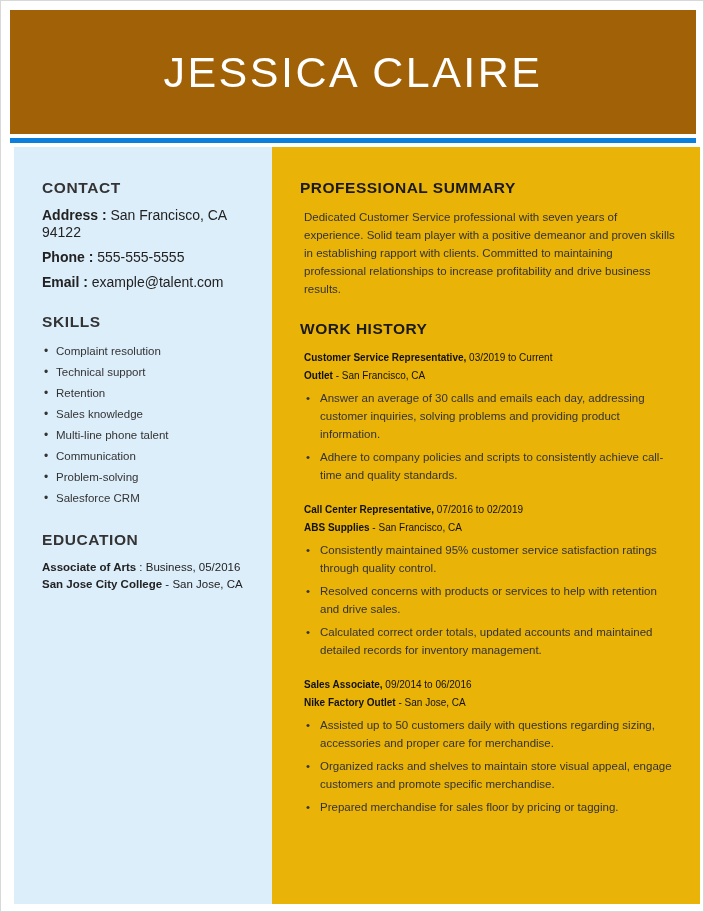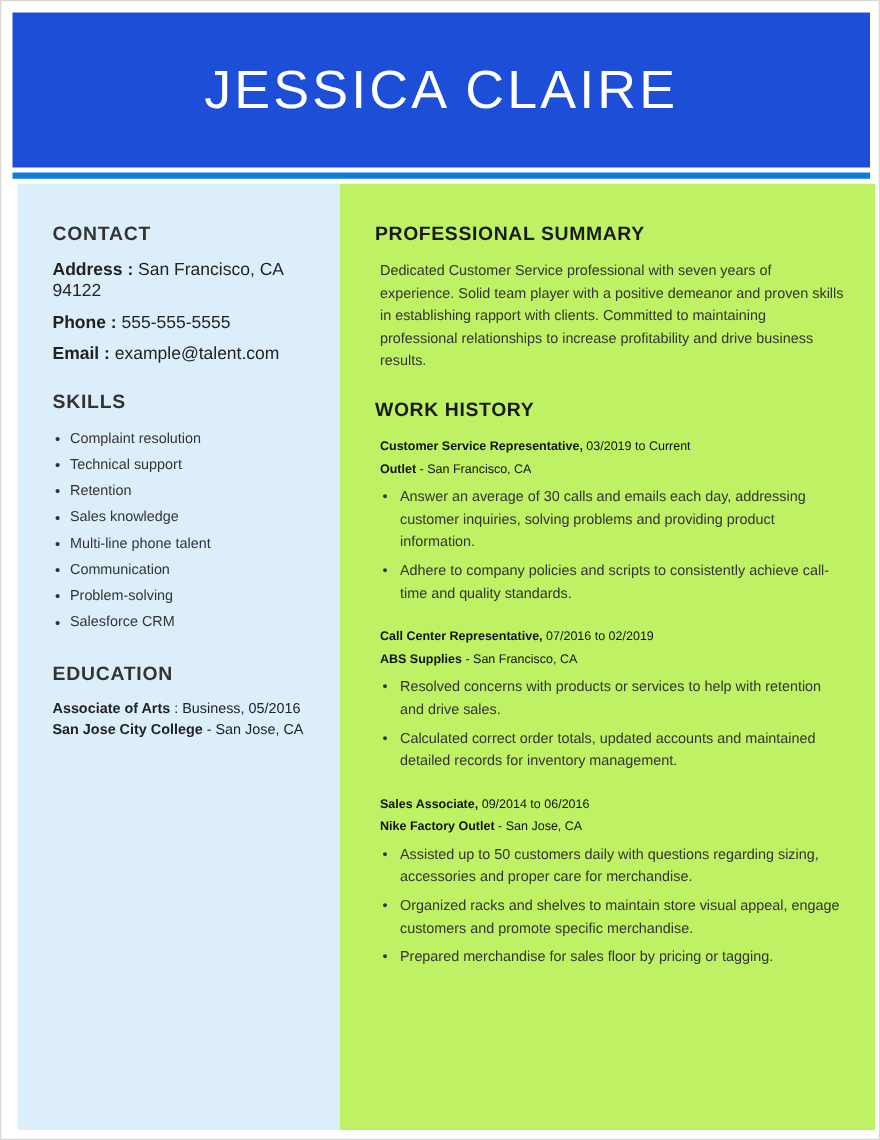--- a/index.html
+++ b/index.html
@@ -23,21 +23,21 @@
     overflow: hidden;
   }
 
   
   .header {
     position: absolute;
     left: 9px;
     top: 9px;
     width: 686px;
     height: 124px;
-    background: #1d4ed8;
+    background: #a16207;
     display: flex;
     align-items: center;
     justify-content: center;
   }
   .header-name {
     color: #ffffff;
     font-size: 43px;
     letter-spacing: 2.5px;
     font-weight: normal;
     font-family: "Liberation Sans", sans-serif;
@@ -63,21 +63,21 @@
     display: flex;
   }
   .left-col {
     width: 258px;
     background: #ddeefb;
     box-sizing: border-box;
     padding: 32px 20px 0 28px;
   }
   .right-col {
     width: 428px;
-    background: #bef264;
+    background: #eab308;
     box-sizing: border-box;
     padding: 32px 24px 0 28px;
   }
 
   
   .lc-heading {
     color: #333333;
     font-size: 15.5px;
     font-weight: bold;
     letter-spacing: 0.6px;
@@ -242,20 +242,21 @@
         </div>
 
         <div class="wh-block">
           <div class="job">
             <div class="job-title">
               <span class="bold">Call Center Representative,</span><span> 07/2016 to 02/2019</span>
               <br>
               <span class="bold">ABS Supplies</span><span> - San Francisco, CA</span>
             </div>
             <ul class="job-bullets">
+              <li>Consistently maintained 95% customer service satisfaction ratings through quality control.</li>
               <li>Resolved concerns with products or services to help with retention and drive sales.</li>
               <li>Calculated correct order totals, updated accounts and maintained detailed records for inventory management.</li>
             </ul>
           </div>
         </div>
 
         <div class="wh-block">
           <div class="job">
             <div class="job-title">
               <span class="bold">Sales Associate,</span><span> 09/2014 to 06/2016</span>

